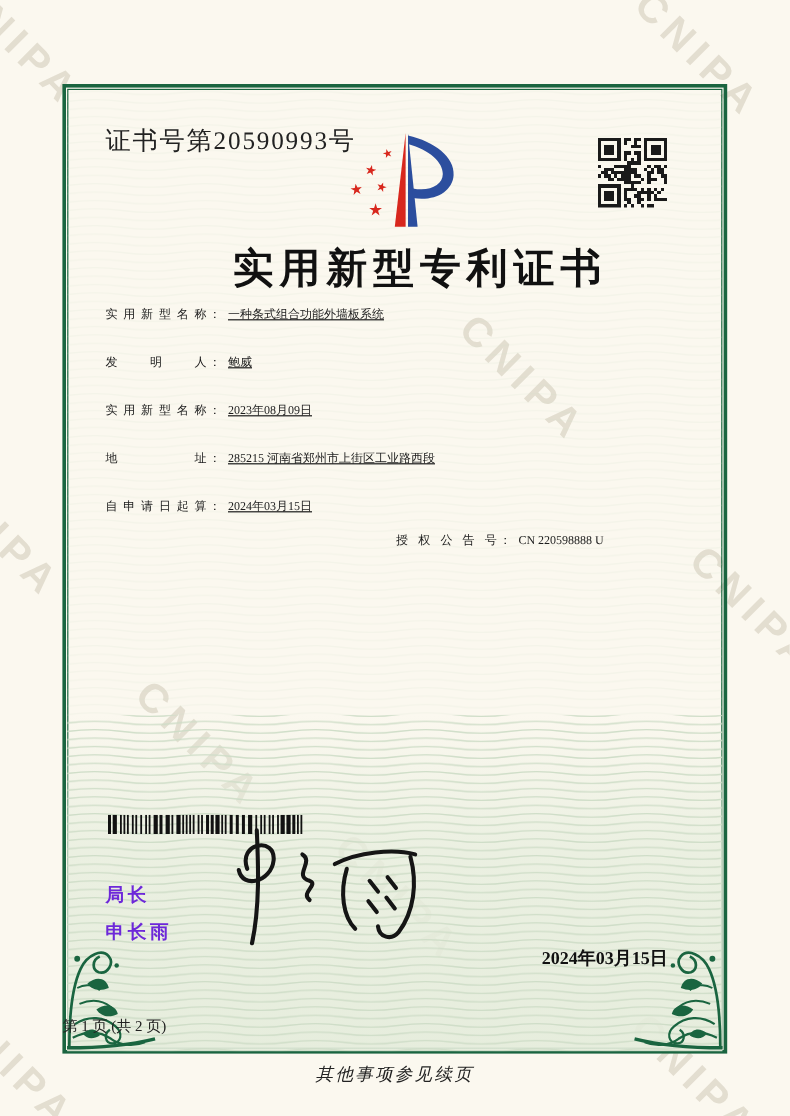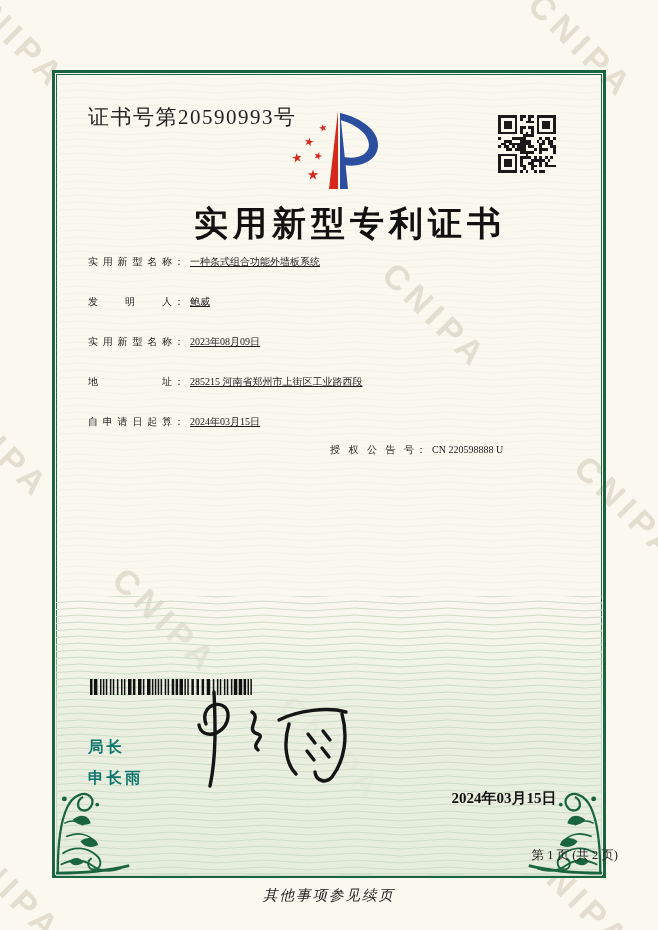--- a/index.html
+++ b/index.html
@@ -61,28 +61,28 @@
   .body-text {
     position:absolute; left:88px; top:531px; width:484px;
     font-size:13.5px; line-height:19px; text-align:justify;
     font-style:italic; color:#151515;
   }
   .body-text p { text-indent:2em; }
   .barcode { position:absolute; left:90px; top:679px; width:164px; height:16px; }
   .signer {
     position:absolute; left:88px; top:731px;
     font-family:"Liberation Sans", sans-serif; font-weight:bold;
-    font-size:15.5px; letter-spacing:3px; color:#0f766e; line-height:31px;
+    font-size:15.5px; letter-spacing:3px; color:#6d28d9; line-height:31px;
   }
   .signature { position:absolute; left:176px; top:684px; }
   .issue-date {
     position:absolute; left:423px; top:789px; width:162px; text-align:center;
     font-size:15px; font-weight:600; color:#111;
   }
-  .page-info { position:absolute; left:52px; top:847px; width:554px; text-align:right; font-size:12.5px; color:#222;margin-left:12px; }
+  .page-info { position:absolute; left:52px; top:847px; width:554px; text-align:left; font-size:12.5px; color:#222; }
   .footer-note {
     position:absolute; left:0; top:886px; width:658px; text-align:center;
     font-size:14.5px; font-style:italic; color:#222; letter-spacing:2px;
   }
 </style>
 </head>
 <body>
 
 <div>
   <span class="wm" style="left:-20px;top:-25px;">CNIPA</span>

